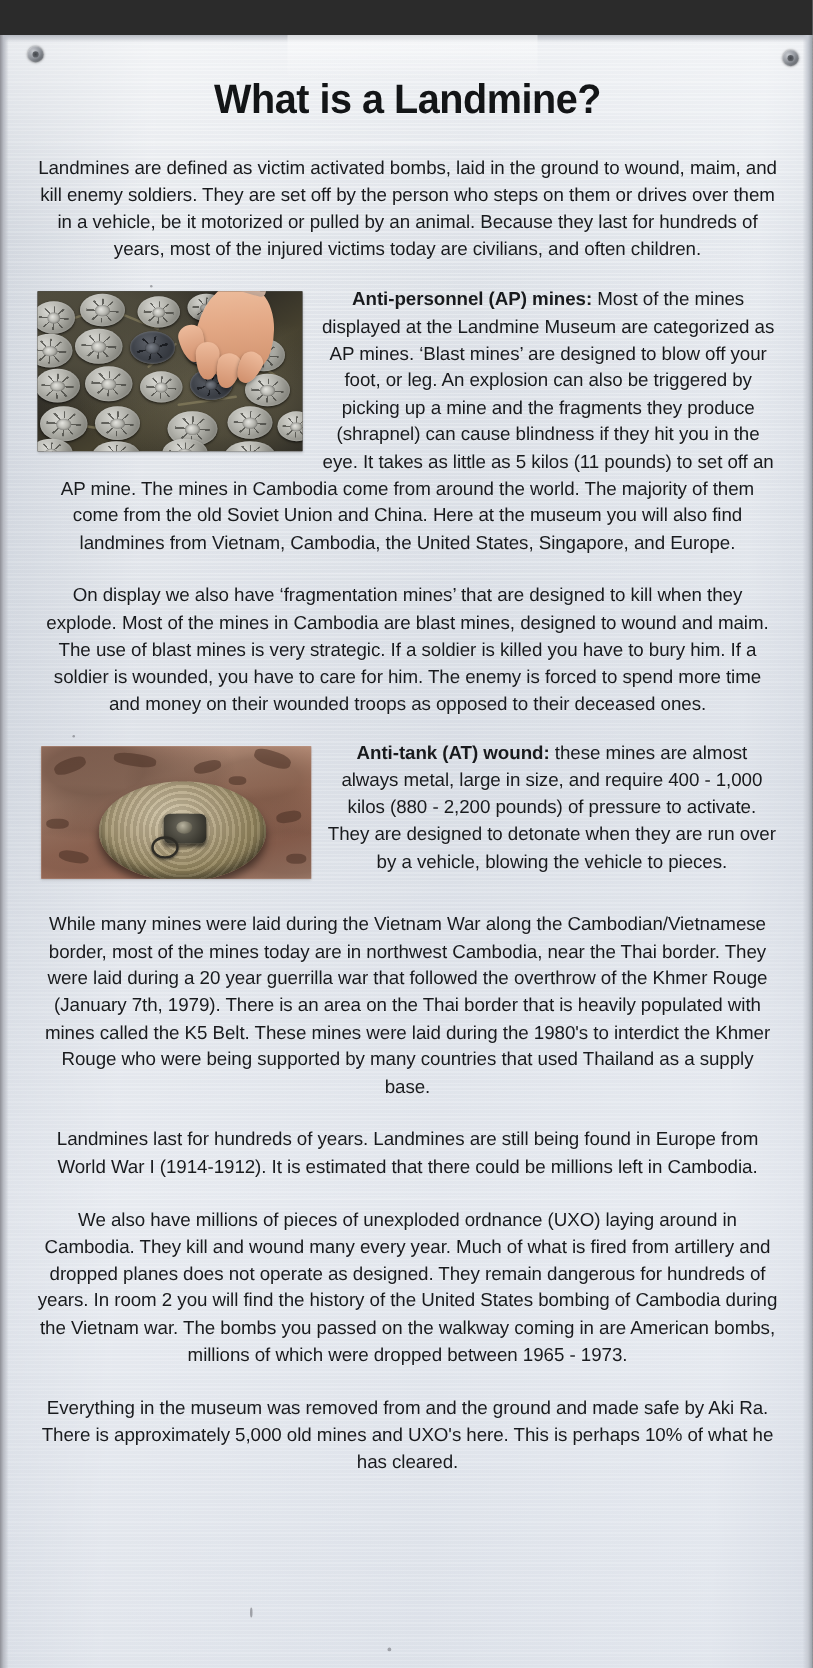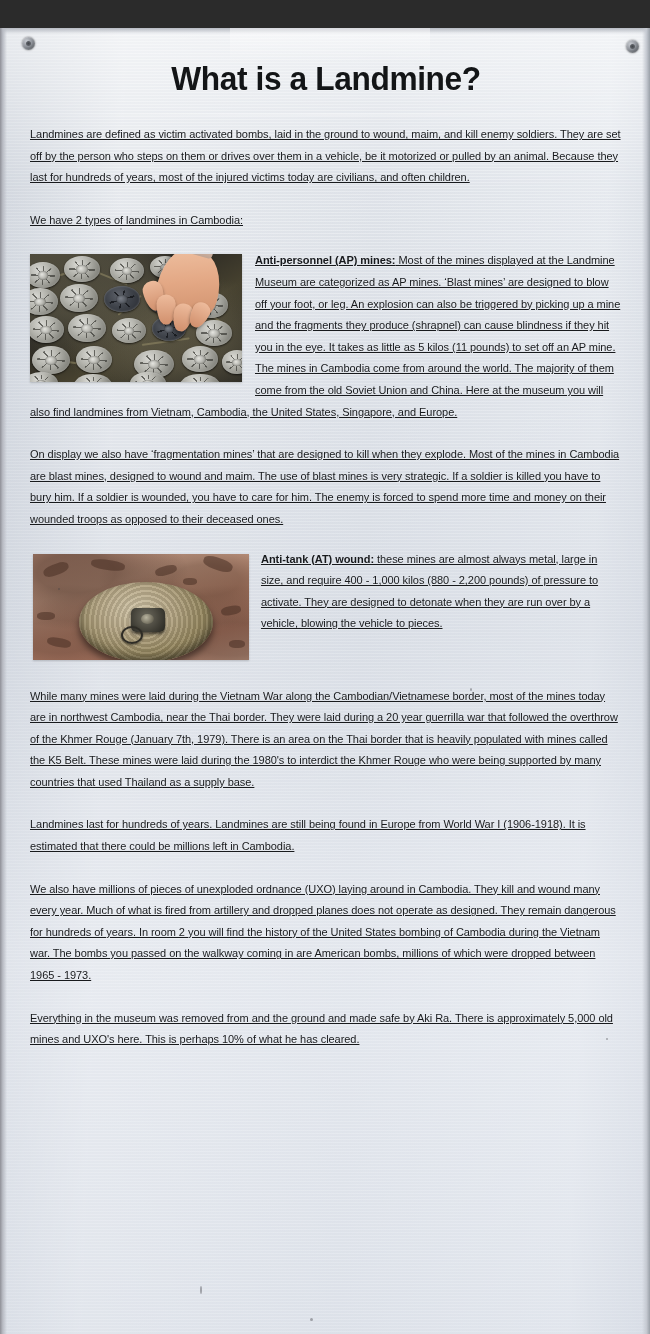--- a/index.html
+++ b/index.html
@@ -87,27 +87,26 @@
     font-weight: bold;
     letter-spacing: -0.4px;
     font-family: "Liberation Sans Narrow", "Liberation Sans", sans-serif;
     transform: scaleX(0.96);
     color: #131517;
     text-shadow: 0 1px 0 rgba(255,255,255,0.35);
   }
 
   p.body {
     margin: 0;
-    font-size: 11px;
+    font-size: 15px;
     line-height: 21.6px;
     letter-spacing: -0.05px;
-    text-align: left;
+    text-align: center;
     color: #181a1d;
     text-shadow: 0 0.5px 0 rgba(255,255,255,.28);
-    text-decoration: underline;
   }
   p.body + p.body { margin-top: 21px; }
 
   .lead-in { margin-top: 26px; }
 
   b.run-head { font-weight: bold; }
 
   
   .figure-wrap { position: relative; }
 
@@ -303,21 +302,20 @@
   <div class="speck" style="left:58px;top:560px;width:2px;height:2px;"></div>
 
   <div class="content">
 
     <h1 class="title">What is a Landmine?</h1>
 
     <div style="height:25px"></div>
 
     <p class="body">Landmines are defined as victim activated bombs, laid in the ground to wound, maim, and kill enemy soldiers. They are set off by the person who steps on them or drives over them in a vehicle, be it motorized or pulled by an animal. Because they last for hundreds of years, most of the injured victims today are civilians, and often children.</p>
 
-    <p class="body lead-in">We have 2 types of landmines in Cambodia:</p>
 
     <div style="height:19px"></div>
 
     <div class="figure-wrap clearfix">
       <div class="photo ap">
         <div class="soil-dark"></div>
 
         <div class="twig" style="left:6px;  top:28px; width:42px; transform:rotate(-18deg);"></div>
         <div class="twig" style="left:64px; top:16px; width:36px; transform:rotate(22deg);"></div>
         <div class="twig" style="left:112px;top:90px; width:48px; transform:rotate(-8deg);"></div>
@@ -393,21 +391,21 @@
         </div>
       </div>
 
       <p class="body"><b class="run-head">Anti-tank (AT) wound:</b><span> these mines are almost always metal, large in size, and require 400 - 1,000 kilos (880 - 2,200 pounds) of pressure to activate. They are designed to detonate when they are run over by a vehicle, blowing the vehicle to pieces.</span></p>
     </div>
 
     <div style="height:22px"></div>
 
     <p class="body">While many mines were laid during the Vietnam War along the Cambodian/Vietnamese border, most of the mines today are in northwest Cambodia, near the Thai border. They were laid during a 20 year guerrilla war that followed the overthrow of the Khmer Rouge (January 7th, 1979). There is an area on the Thai border that is heavily populated with mines called the K5 Belt. These mines were laid during the 1980's to interdict the Khmer Rouge who were being supported by many countries that used Thailand as a supply base.</p>
 
-    <p class="body">Landmines last for hundreds of years. Landmines are still being found in Europe from World War I (1906-1918). It is estimated that there could be millions left in Cambodia.</p>
+    <p class="body">Landmines last for hundreds of years. Landmines are still being found in Europe from World War I (1914-1912). It is estimated that there could be millions left in Cambodia.</p>
 
     <p class="body">We also have millions of pieces of unexploded ordnance (UXO) laying around in Cambodia. They kill and wound many every year. Much of what is fired from artillery and dropped planes does not operate as designed. They remain dangerous for hundreds of years. In room 2 you will find the history of the United States bombing of Cambodia during the Vietnam war. The bombs you passed on the walkway coming in are American bombs, millions of which were dropped between 1965 - 1973.</p>
 
     <p class="body">Everything in the museum was removed from and the ground and made safe by Aki Ra. There is approximately 5,000 old mines and UXO's here. This is perhaps 10% of what he has cleared.</p>
 
 
   </div>
 </div>
 
 </body></html>

